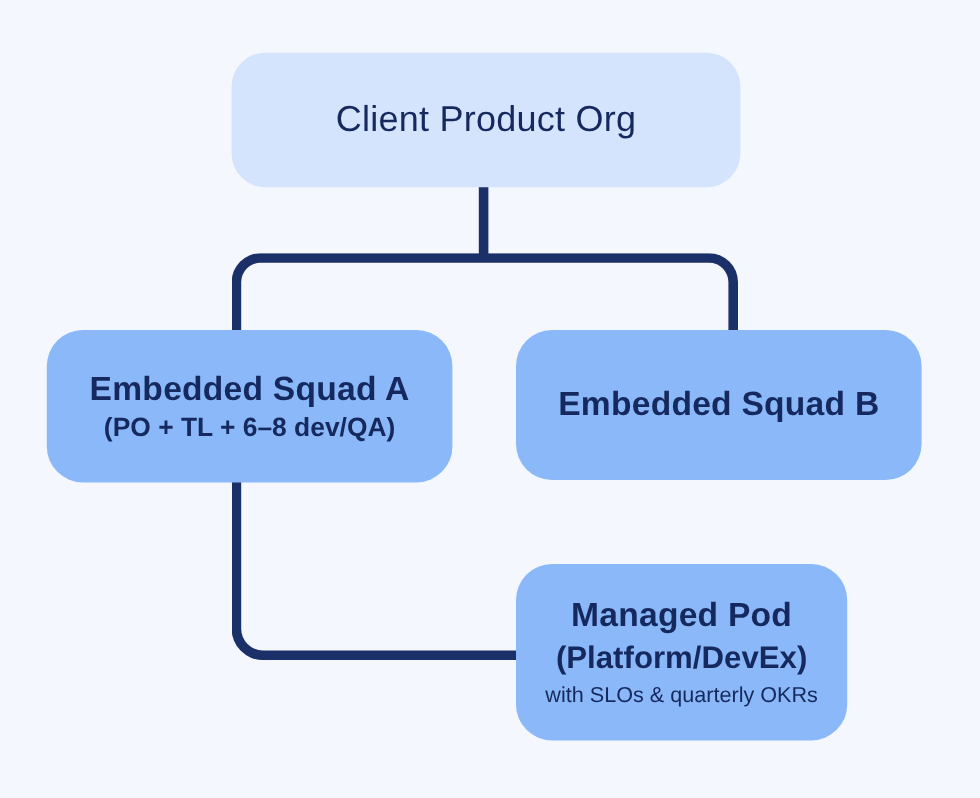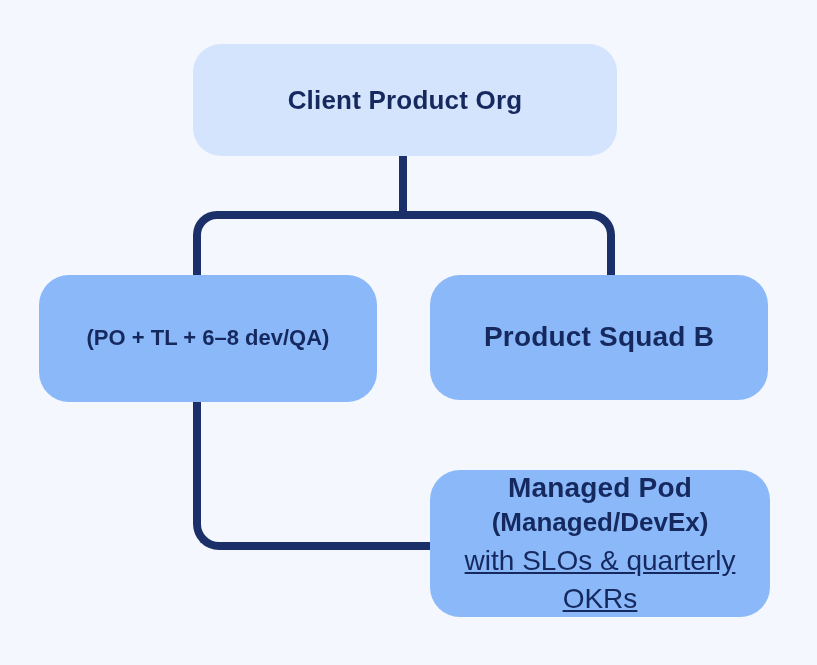--- a/index.html
+++ b/index.html
@@ -33,26 +33,26 @@
     left:193px;top:44px;width:424px;height:112px;
     background:var(--root-fill);
     border-radius:28px;
   }
   .node-child{
     background:var(--child-fill);
     border-radius:30px;
   }
   .node-squad-a{left:39px;top:275px;width:338px;height:127px;}
   .node-squad-b{left:430px;top:275px;width:338px;height:125px;}
-  .node-pod{left:430px;top:470px;width:340px;height:147px;}
-  .node-title-lg{font-size:26px;font-weight:700;letter-spacing:.2px;}
+  .node-pod{left:430px;top:470px;width:276px;height:147px;}
+  .node-title-lg{font-size:30px;font-weight:400;letter-spacing:.2px;}
   .node-title{font-size:28px;font-weight:700;letter-spacing:.2px;line-height:1.3;}
   .node-sub{font-size:22px;font-weight:600;line-height:1.3;}
   .node-sub-lg{font-size:26px;font-weight:600;line-height:1.3;}
-  .node-note{font-size:28px;font-weight:500;line-height:1.35;margin-top:2px;text-decoration:underline;}
+  .node-note{font-size:18px;font-weight:500;line-height:1.35;margin-top:2px;}
   
   .conn{position:absolute;z-index:1;}
   .conn-root-stem{
     left:399px;top:155px;width:8px;height:60px;
     background:var(--line);
   }
   .conn-top-rail{
     left:193px;top:211px;width:422px;height:64px;
     border:8px solid var(--line);
     border-bottom:none;
@@ -74,26 +74,27 @@
 
   <div class="conn conn-root-stem"></div>
   <div class="conn conn-top-rail"></div>
   <div class="conn conn-bottom-elbow"></div>
 
   <div class="node node-root">
     <div class="node-title-lg">Client Product Org</div>
   </div>
 
   <div class="node node-child node-squad-a">
+    <div class="node-title">Embedded Squad A</div>
     <div class="node-sub">(PO + TL + 6–8 dev/QA)</div>
   </div>
 
   <div class="node node-child node-squad-b">
-    <div class="node-title">Product Squad B</div>
+    <div class="node-title">Embedded Squad B</div>
   </div>
 
   <div class="node node-child node-pod">
     <div class="node-title">Managed Pod</div>
-    <div class="node-sub-lg">(Managed/DevEx)</div>
+    <div class="node-sub-lg">(Platform/DevEx)</div>
     <div class="node-note">with SLOs &amp; quarterly OKRs</div>
   </div>
 
 </div>
 
 </body></html>

